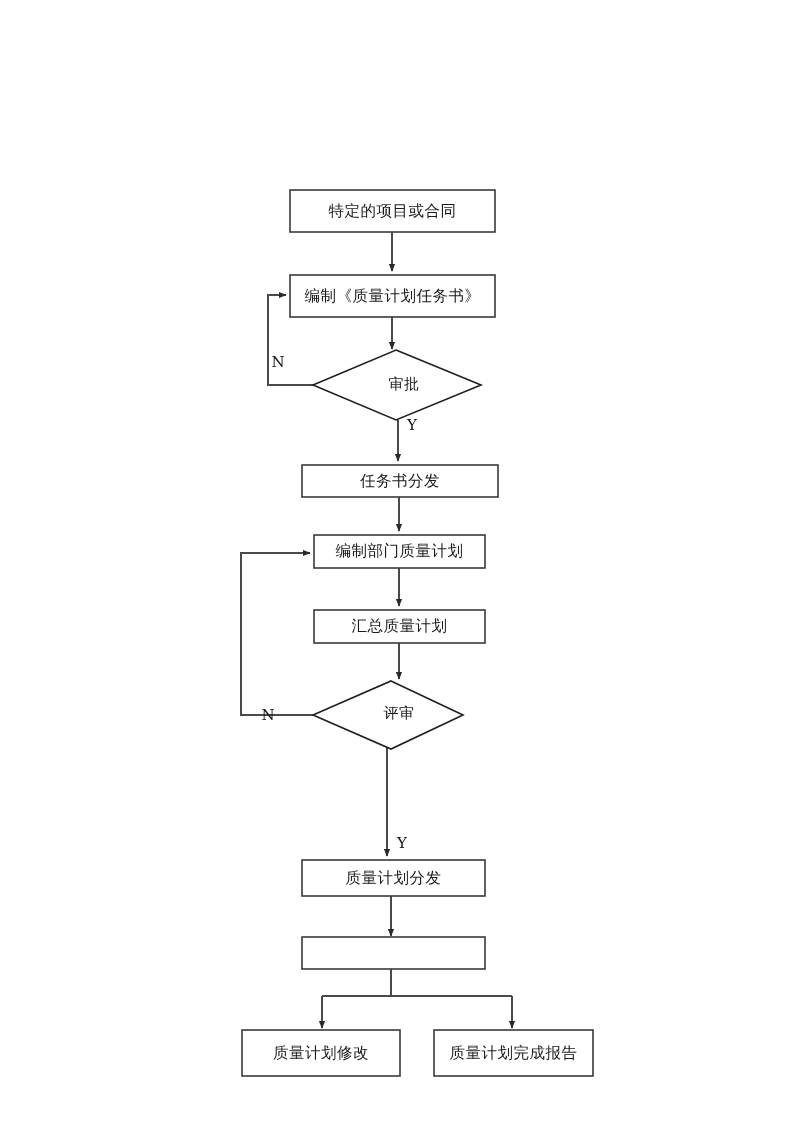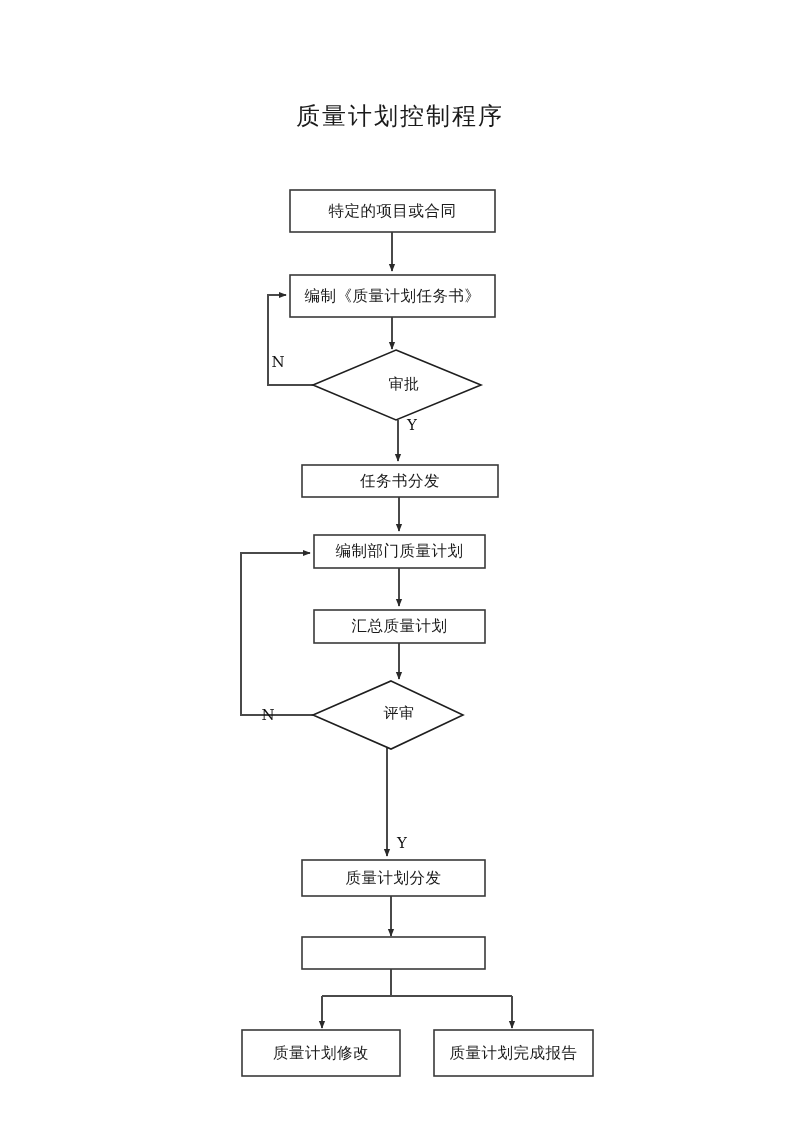--- a/index.html
+++ b/index.html
@@ -71,21 +71,20 @@
     fill: #111111;
     text-anchor: middle;
     dominant-baseline: middle;
   }
 </style>
 </head>
 <body>
 
 <div id="flow-root">
 
-  <div class="page-title">质量计划控制程序</div>
 
   <svg width="800" height="1132" viewBox="0 0 800 1132">
 
     <defs>
       <marker id="arrowhead" markerWidth="9" markerHeight="9" refX="7.2" refY="3.6" orient="auto" markerUnits="userSpaceOnUse">
         <polygon points="0,0.4 8,3.6 0,6.8" fill="#2a2a2a"></polygon>
       </marker>
     </defs>
 
     <g>

